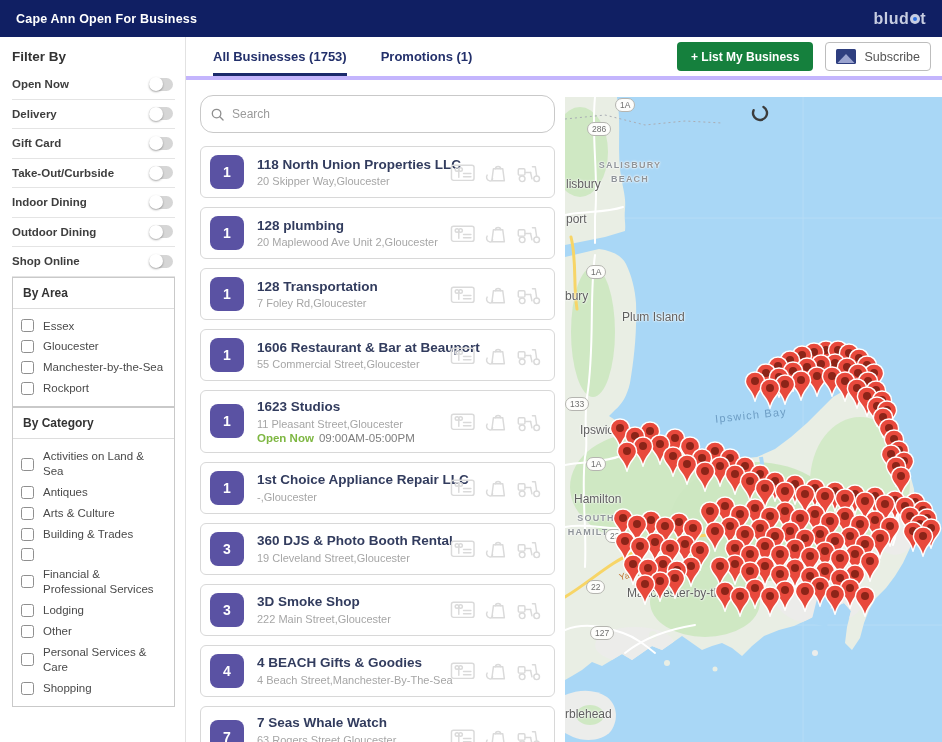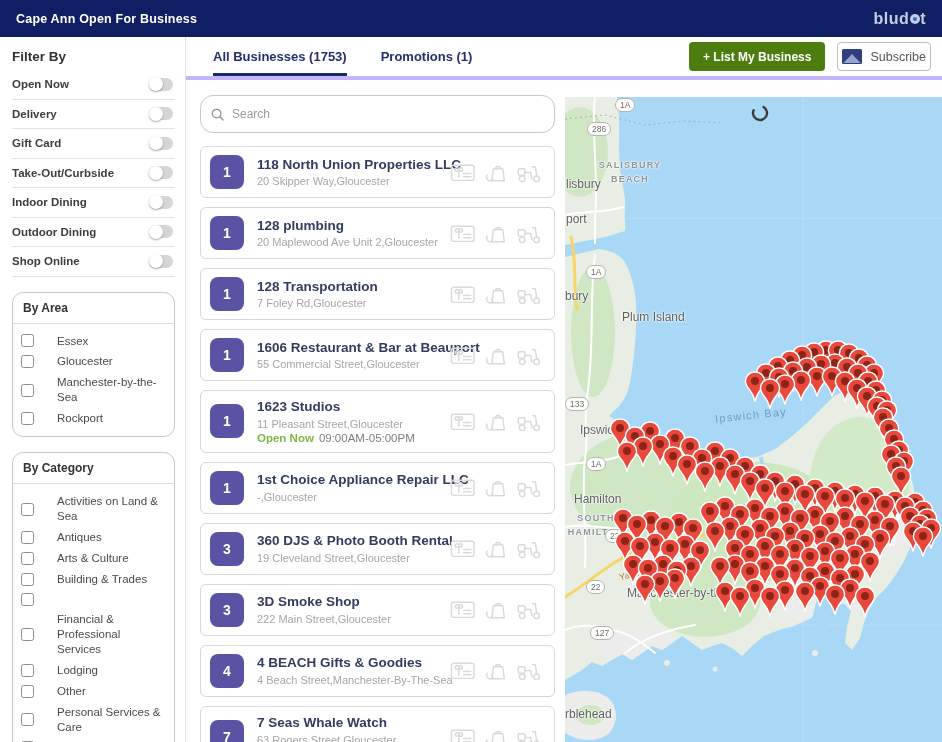--- a/index.html
+++ b/index.html
@@ -17,35 +17,35 @@
   .main{position:absolute;top:37px;left:0;width:942px;height:705px;display:flex;}
   .sidebar{width:186px;height:100%;border-right:1px solid #e2e2e2;padding:12px 10px 0 12px;flex:none;}
   .right{flex:1;display:flex;flex-direction:column;min-width:0;}
 
   
   .fb-title{font-size:13.5px;font-weight:bold;color:#333;margin-bottom:6px;}
   .frow{display:flex;align-items:center;justify-content:space-between;height:29.5px;border-bottom:1px solid #e4e4e4;padding-right:2px;}
   .flabel{font-size:11.5px;font-weight:bold;color:#3d3d3d;}
   .toggle{width:24px;height:13px;border-radius:8px;background:#d6d6d6;position:relative;flex:none;cursor:pointer;}
   .toggle::after{content:'';position:absolute;left:0;top:-0.5px;width:14px;height:14px;border-radius:50%;background:#fff;box-shadow:0 1px 2px rgba(0,0,0,.35);}
-  .fbox{border:1px solid #c9c9c9;border-radius:11px;margin-top:15px;}
+  .fbox{border:1px solid #c9c9c9;border-radius:0;}
   .fbox-h{font-size:12px;font-weight:bold;color:#333;padding:8px 10px;border-bottom:1px solid #ddd;}
   .fbox-list{padding:10px 8px 10px 8px;display:flex;flex-direction:column;gap:6px;}
-  .chk{display:flex;align-items:center;gap:23px;cursor:pointer;}
+  .chk{display:flex;align-items:center;gap:9px;cursor:pointer;}
   .chk .box{width:13px;height:13px;border:1.5px solid #8f8f8f;border-radius:2.5px;background:#fff;flex:none;}
   .ctext{font-size:11.5px;color:#4a4a4a;line-height:1.3;}
 
   
   .tabbar{height:43px;border-bottom:4px solid #c4b5fd;display:flex;align-items:stretch;padding-left:27px;flex:none;}
   .tabs{display:flex;gap:34px;}
   .tab{display:flex;align-items:center;font-size:13px;font-weight:bold;color:#23306b;border-bottom:3px solid transparent;padding-top:2px;cursor:pointer;}
   .tab.active{border-bottom-color:#1b2a6b;}
   .tb-actions{margin-left:auto;display:flex;align-items:center;gap:12px;padding-right:11px;}
-  .btn-primary{background:#4d7c0f;color:#fff;font-size:12px;font-weight:bold;border:none;border-radius:4px;height:29px;padding:0 14px;cursor:pointer;}
-  .btn-subscribe{background:#fff;color:#555;font-size:12.5px;border:1px solid #bdbdbd;border-radius:4px;height:29px;padding:0 4px;display:flex;align-items:center;gap:8px;cursor:pointer;}
+  .btn-primary{background:#15803d;color:#fff;font-size:12px;font-weight:bold;border:none;border-radius:4px;height:29px;padding:0 14px;cursor:pointer;}
+  .btn-subscribe{background:#fff;color:#555;font-size:12.5px;border:1px solid #bdbdbd;border-radius:4px;height:29px;padding:0 10px;display:flex;align-items:center;gap:8px;cursor:pointer;}
 
   
   .content{flex:1;display:flex;min-height:0;}
   .listcol{width:379px;flex:none;padding:15px 10px 0 14px;overflow:hidden;}
   .search{display:flex;align-items:center;gap:6px;width:355px;height:38px;border:1px solid #c9c9c9;border-radius:13px;padding:0 10px;background:#fff;margin-bottom:13px;}
   .search input{border:none;outline:none;font-size:12px;color:#333;flex:1;background:transparent;}
   .search input::placeholder{color:#9a9a9a;}
 
   .card{width:355px;border:1px solid #d8d8d8;border-radius:6px;background:#fff;display:flex;align-items:center;gap:13px;padding:8px 12px 8px 9px;margin-bottom:9px;min-height:50px;cursor:pointer;}
   .badge{width:34px;height:34px;border-radius:8px;background:#5a52a3;color:#fff;font-size:14px;font-weight:bold;display:flex;align-items:center;justify-content:center;flex:none;}

